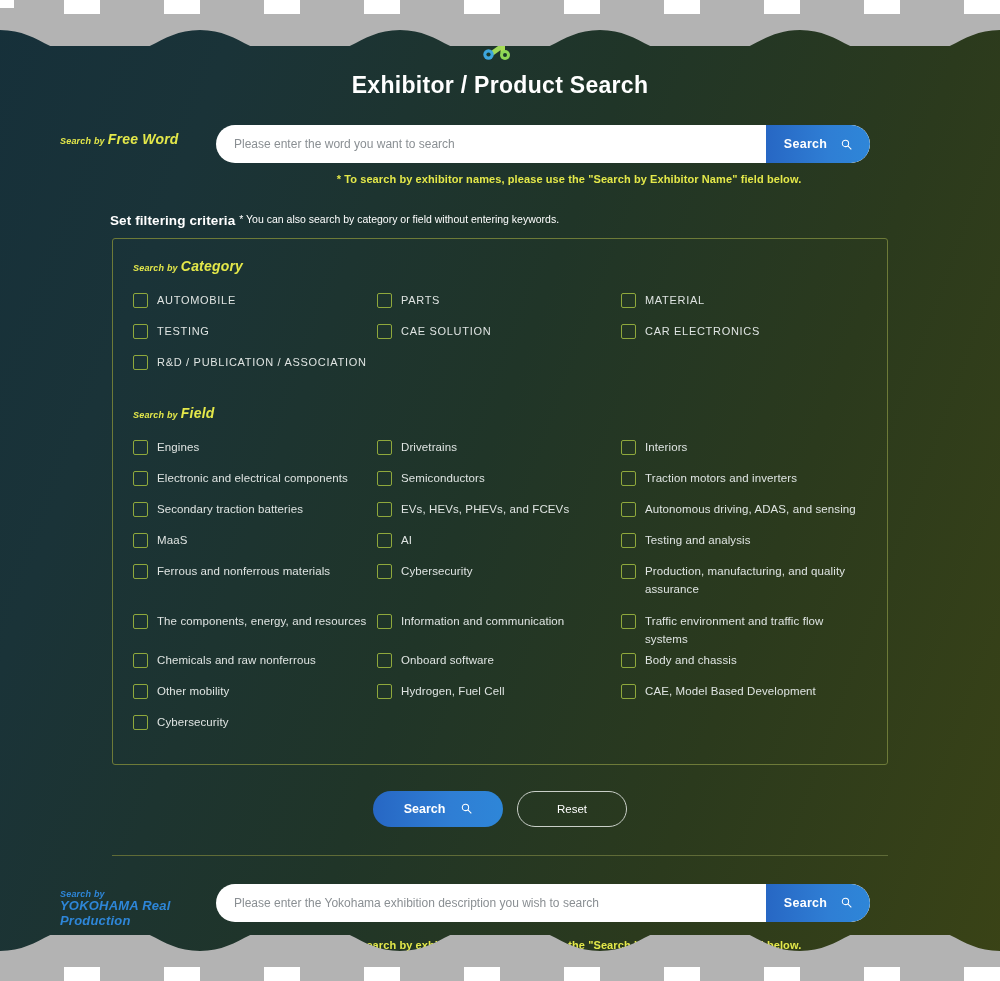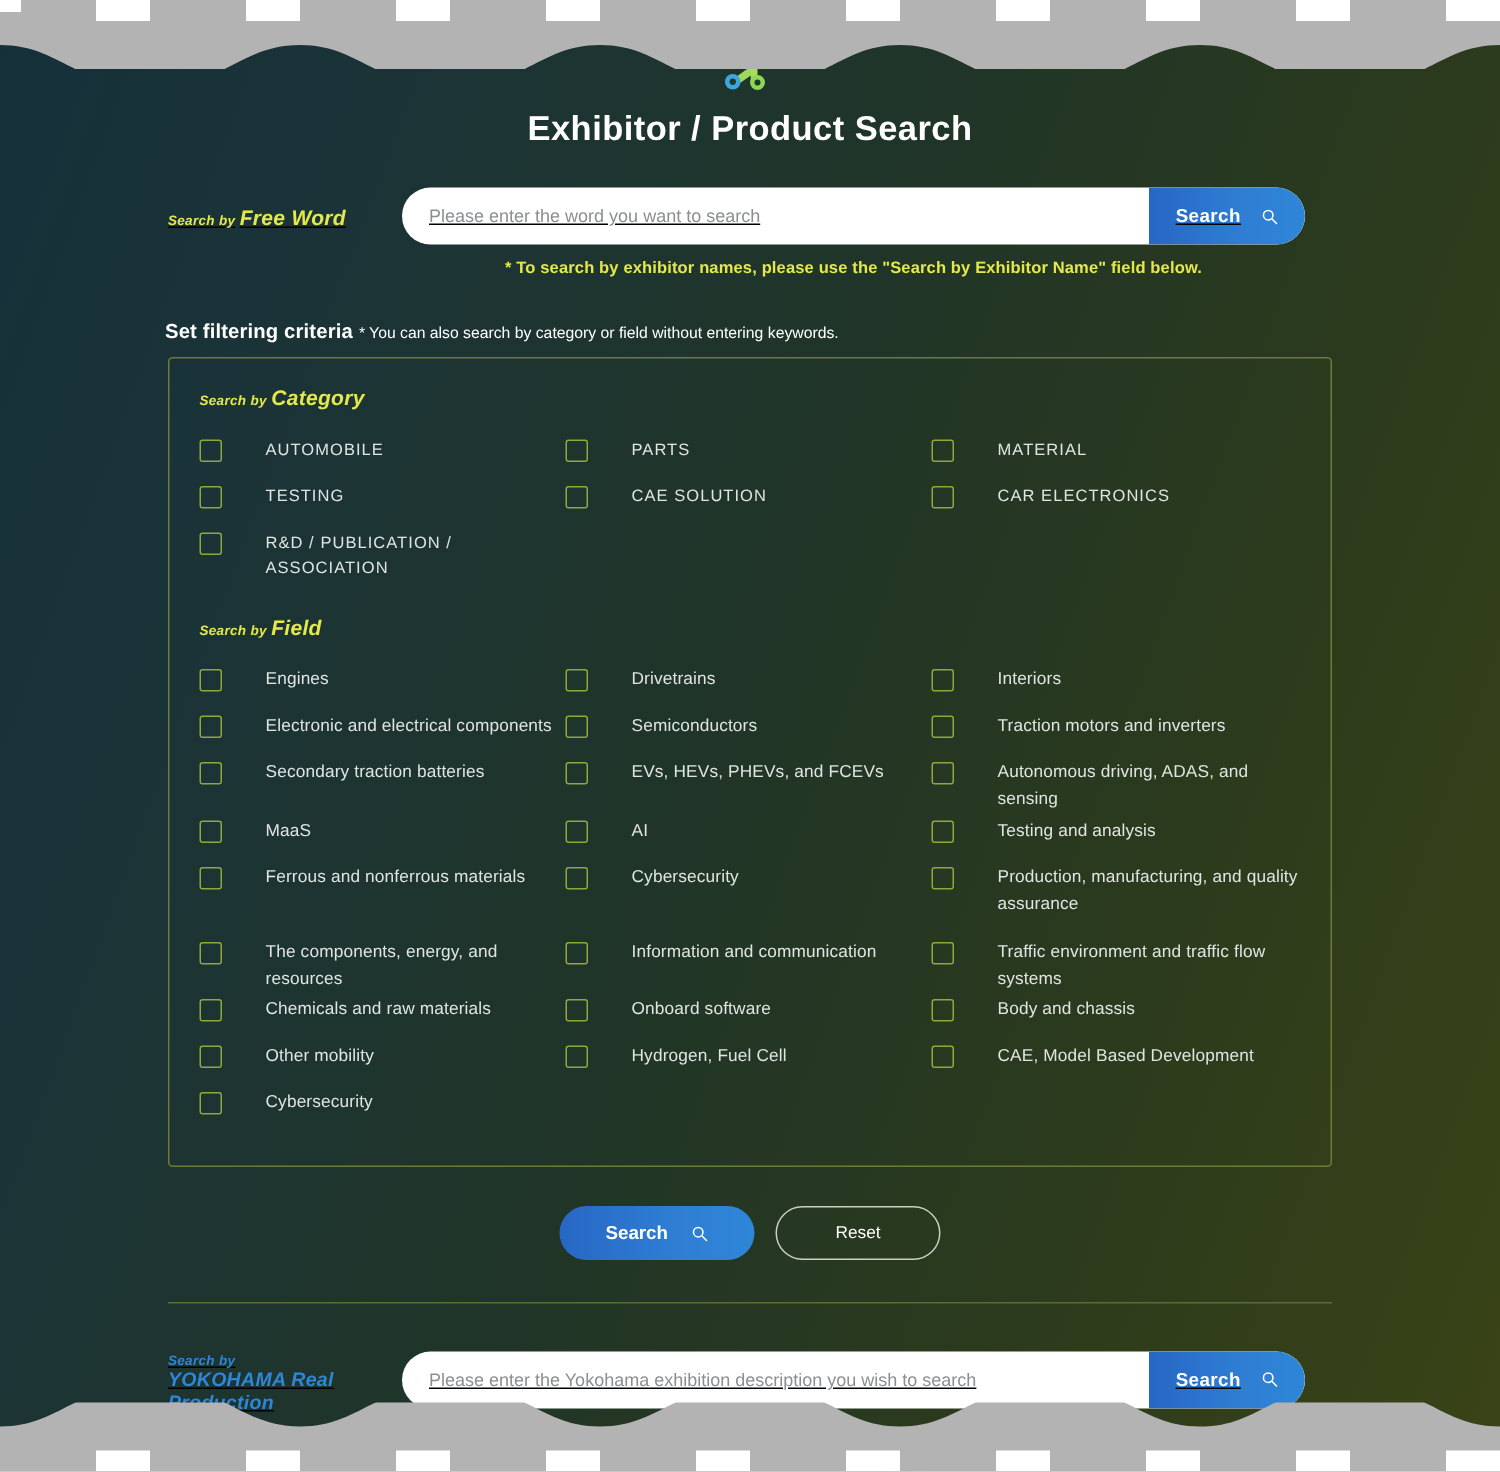--- a/index.html
+++ b/index.html
@@ -60,24 +60,23 @@
   .page-title {
     color: #ffffff;
     font-size: 23px;
     font-weight: bold;
     letter-spacing: 0.3px;
   }
 
   
   .search-row {
     display: flex;
-    align-items: center;
-    padding-left: 112px;
+    align-items: flex-start;
+    padding-left: 60px;
     padding-right: 130px;
-    text-decoration: underline;
   }
   .search-label {
     width: 156px;
     flex: 0 0 156px;
     padding-top: 5px;
     line-height: 1.15;
   }
   .lbl-sm {
     display: block;
     font-size: 9px;
@@ -166,21 +165,21 @@
     text-align: center;
     letter-spacing: 0.1px;
   }
 
   
   .filter-head {
     padding-left: 110px;
     margin-top: 28px;
     color: #ffffff;
     display: flex;
-    align-items: flex-end;
+    align-items: flex-start;
     gap: 4px;
   }
   .filter-head-title {
     font-size: 13.5px;
     font-weight: bold;
     letter-spacing: 0.1px;
   }
   .filter-head-sub {
     font-size: 10.5px;
     font-weight: normal;
@@ -220,21 +219,20 @@
     border: 1.5px solid #8fa83c;
     border-radius: 2px;
     background: transparent;
     margin-top: 1px;
   }
   .cb-text {
     font-size: 11.5px;
     color: #dfe4e2;
     line-height: 1.55;
     letter-spacing: 0.1px;
-    margin-left: 20px;
   }
   .cb-text.caps {
     letter-spacing: 0.7px;
     font-size: 11px;
   }
   .cb-item.tall { min-height: 50px; }
 
   
   .actions {
     display: flex;
@@ -465,21 +463,21 @@
           <span class="cb-box"></span>
           <span class="cb-text">Information and communication</span>
         </label>
         <label class="cb-item">
           <span class="cb-box"></span>
           <span class="cb-text">Traffic environment and traffic flow systems</span>
         </label>
 
         <label class="cb-item">
           <span class="cb-box"></span>
-          <span class="cb-text">Chemicals and raw materials</span>
+          <span class="cb-text">Chemicals and raw nonferrous</span>
         </label>
         <label class="cb-item">
           <span class="cb-box"></span>
           <span class="cb-text">Onboard software</span>
         </label>
         <label class="cb-item">
           <span class="cb-box"></span>
           <span class="cb-text">Body and chassis</span>
         </label>
 

